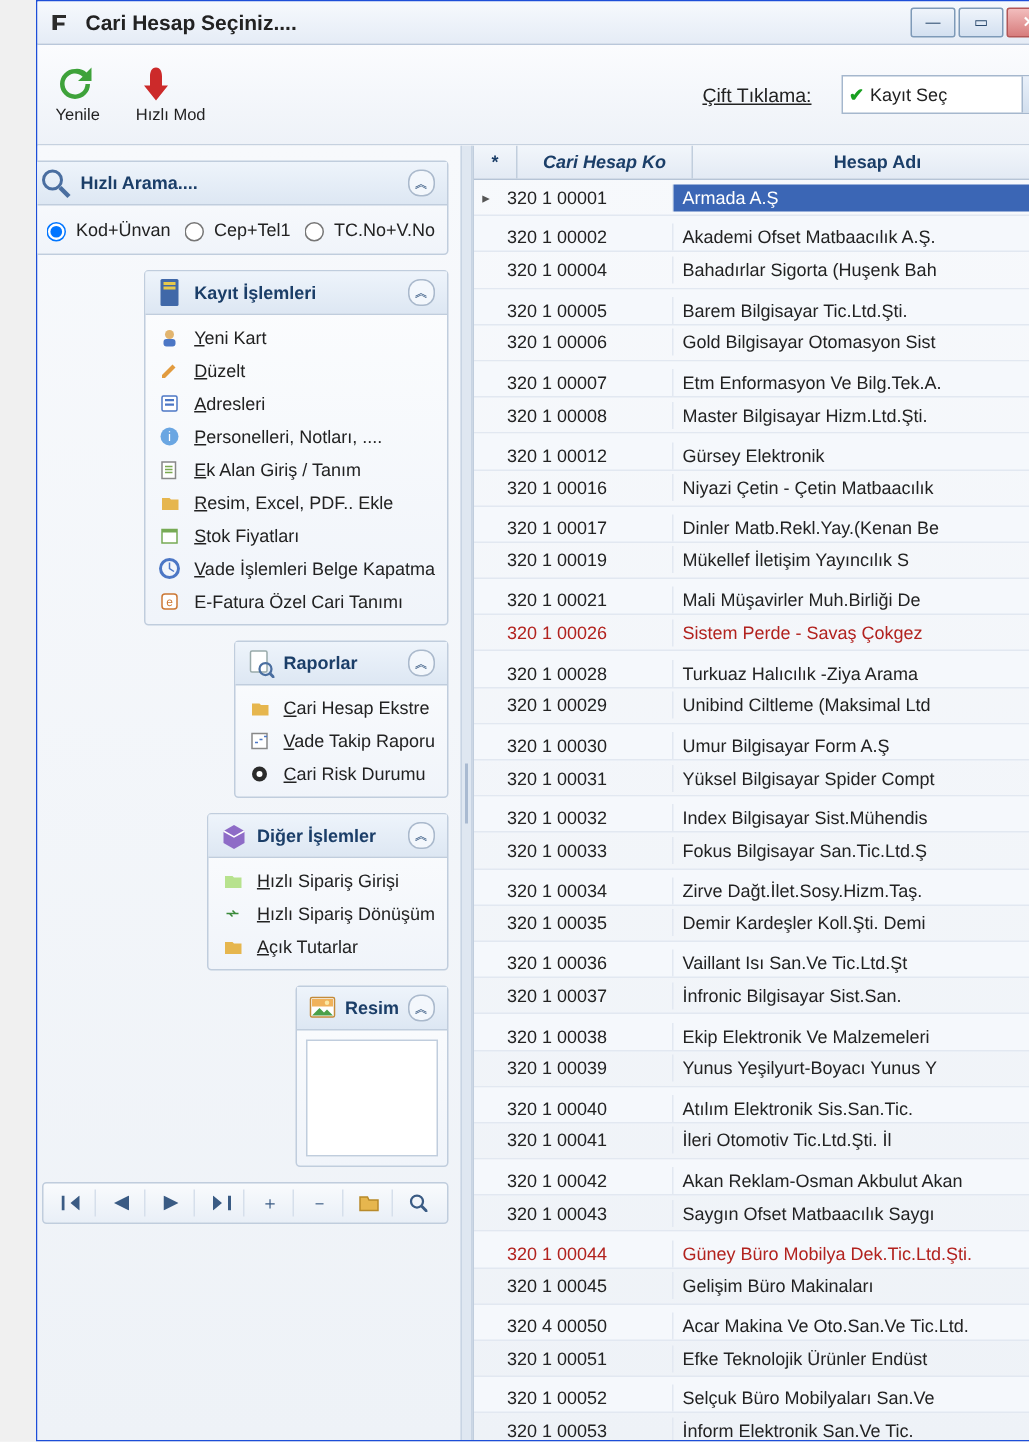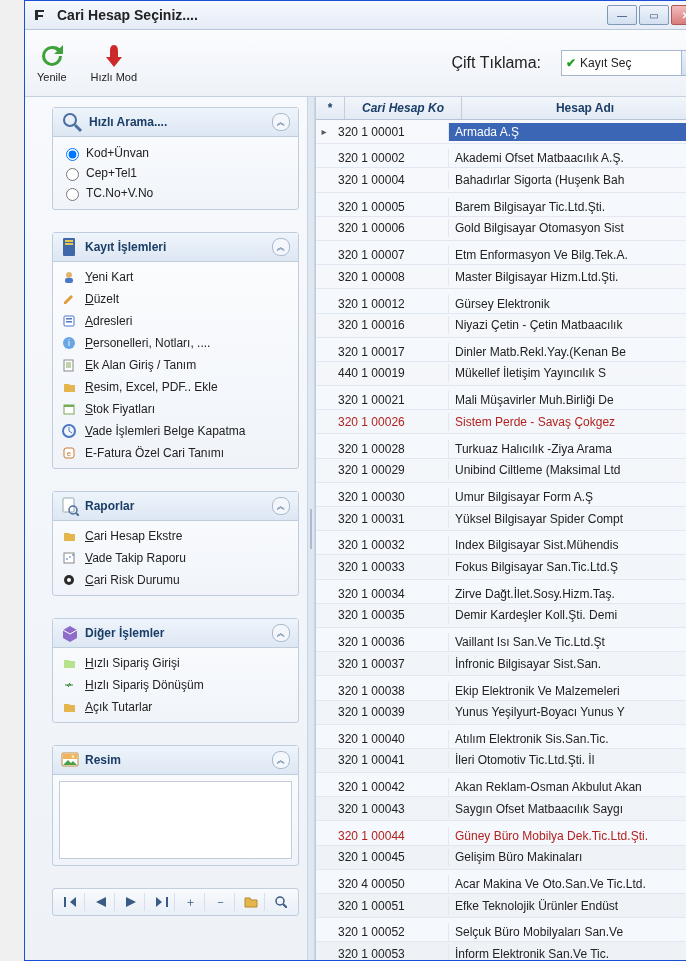--- a/index.html
+++ b/index.html
@@ -61,29 +61,29 @@
 .toolbar {
   height: 58px;
   padding: 4px 8px 4px 8px;
   display: flex;
   align-items: center;
   border-bottom: 1px solid #c6d1df;
   background: linear-gradient(#fbfcfe, #eef2f8);
   gap: 16px;
 }
 .tb-btn {
-  display:flex; flex-direction:column; align-items:center;
+  display:flex; flex-direction:column; align-items:flex-start;
   gap:2px;
   cursor:pointer;
   padding: 2px 4px;
 }
 .tb-btn .lbl { font-size:11px; }
 .tb-btn .icn { width:26px; height:26px; display:flex;align-items:center;justify-content:center; }
 .toolbar .spacer { flex:1; }
-.dbl-label { font-size:16px; margin-right:4px; }
+.dbl-label { font-size:13px; margin-right:4px;text-decoration:underline; }
 .combo {
   width: 130px; height:24px;
   border:1px solid #a5b7cd;
   display: inline-flex;
   align-items: center;
   padding: 0 4px;
   background: #fff;
   position: relative;
 }
 .combo .chk { color:#19a020; font-weight:bold; margin-right:4px; }
@@ -100,22 +100,23 @@
   display:flex;
   overflow:hidden;
   background: linear-gradient(#f7f9fc, #eef2f7);
 }
 .left-wrap {
   width: 282px;
   padding: 10px 8px 6px 27px;
   box-sizing: border-box;
   display:flex;
   flex-direction:column;
-  gap: 22px;
+  gap: 10px;
   overflow:hidden;
+  align-items:flex-end;
 }
 .group {
   border: 1px solid #c0cddd;
   border-radius: 3px;
   background: linear-gradient(#fcfdfe, #f0f4fa);
 }
 .group-head {
   display:flex;
   align-items:center;
   gap:6px;
@@ -155,21 +156,21 @@
 .search-field .inp {
   width:80px; height:20px;
   border:1px dashed #6e8fb4;
   padding:2px 4px;
   background:#fff;
   font-size:11px;
   box-sizing:border-box;
 }
 .radios {
   display:flex;
-  flex-direction:column;
+  flex-direction:row;
   gap:4px;
 }
 .radios label { display:flex; align-items:center; gap:4px; }
 
 .menu-list { padding: 4px 4px; }
 .menu-item {
   display:flex;
   align-items:center;
   gap:8px;
   padding: 3px 4px;
@@ -622,21 +623,21 @@
             <div class="cell c1">320 1 00016</div>
             <div class="cell c2">Niyazi Çetin - Çetin Matbaacılık</div>
           </div>
           <div class="g-row alt">
             <div class="g-sel"></div>
             <div class="cell c1">320 1 00017</div>
             <div class="cell c2">Dinler Matb.Rekl.Yay.(Kenan Be</div>
           </div>
           <div class="g-row">
             <div class="g-sel"></div>
-            <div class="cell c1">440 1 00019</div>
+            <div class="cell c1">320 1 00019</div>
             <div class="cell c2">Mükellef İletişim Yayıncılık S</div>
           </div>
           <div class="g-row alt">
             <div class="g-sel"></div>
             <div class="cell c1">320 1 00021</div>
             <div class="cell c2">Mali Müşavirler Muh.Birliği De</div>
           </div>
           <div class="g-row">
             <div class="g-sel"></div>
             <div class="cell c1 red">320 1 00026</div>

